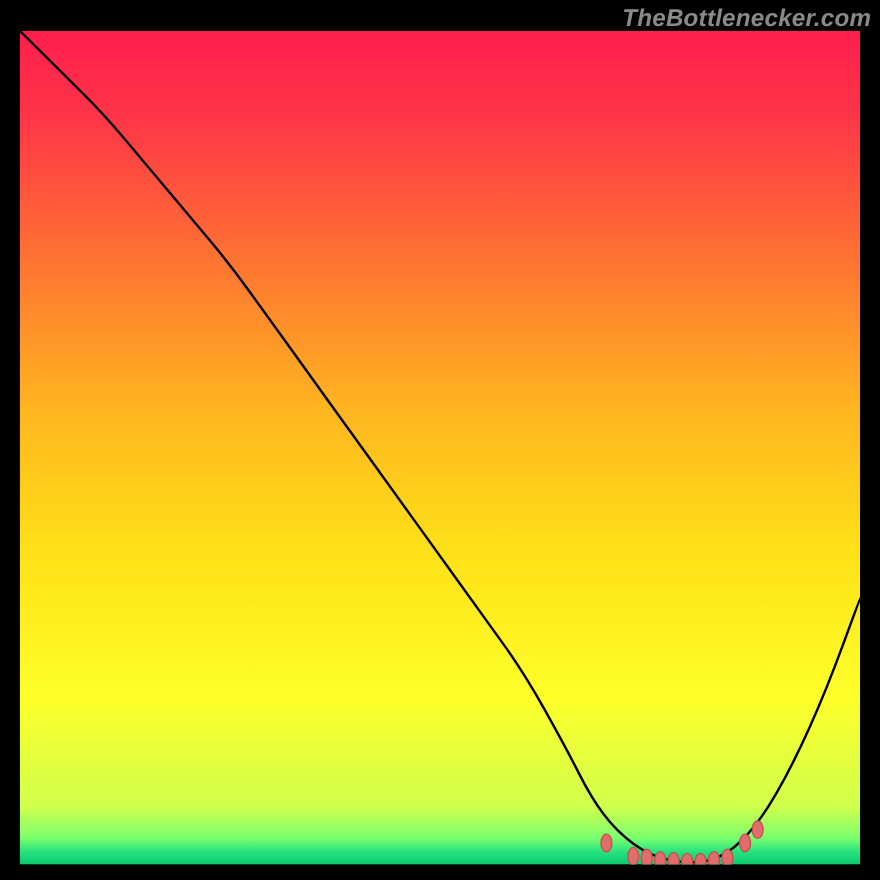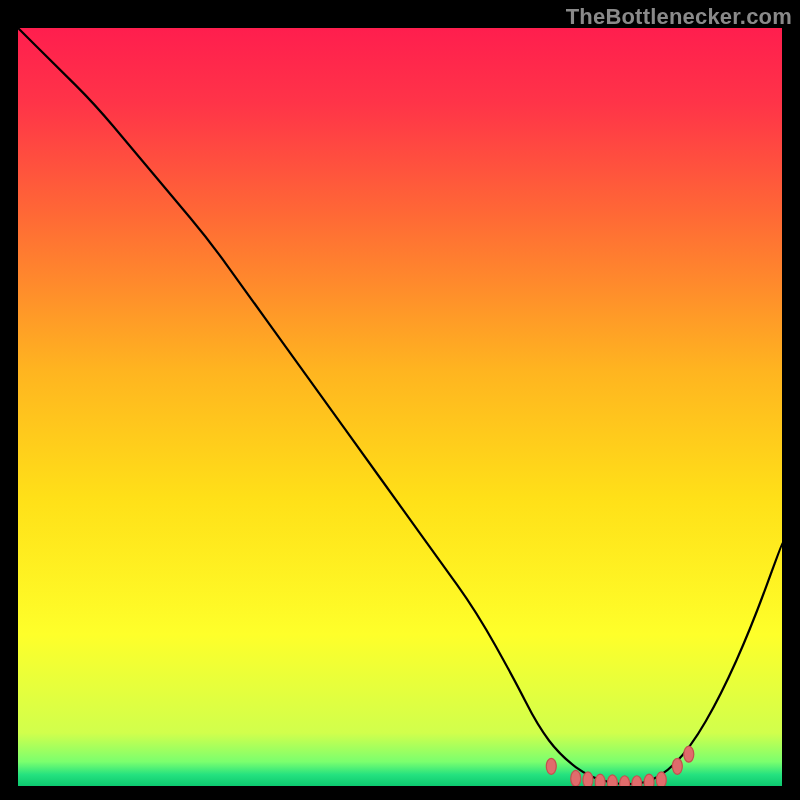--- a/index.html
+++ b/index.html
@@ -20,20 +20,21 @@
     background: #000;
   }
   .credit {
     position: absolute;
     top: 4px;
     right: 8px;
     color: #8a8a8a;
     font-size: 22px;
     font-weight: 700;
     letter-spacing: 0.2px;
+    font-style: italic;
   }
   .plot {
     position: absolute;
     left: 18px;
     top: 28px;
     width: 764px;
     height: 758px;
   }
   .plot svg {
     display: block;

